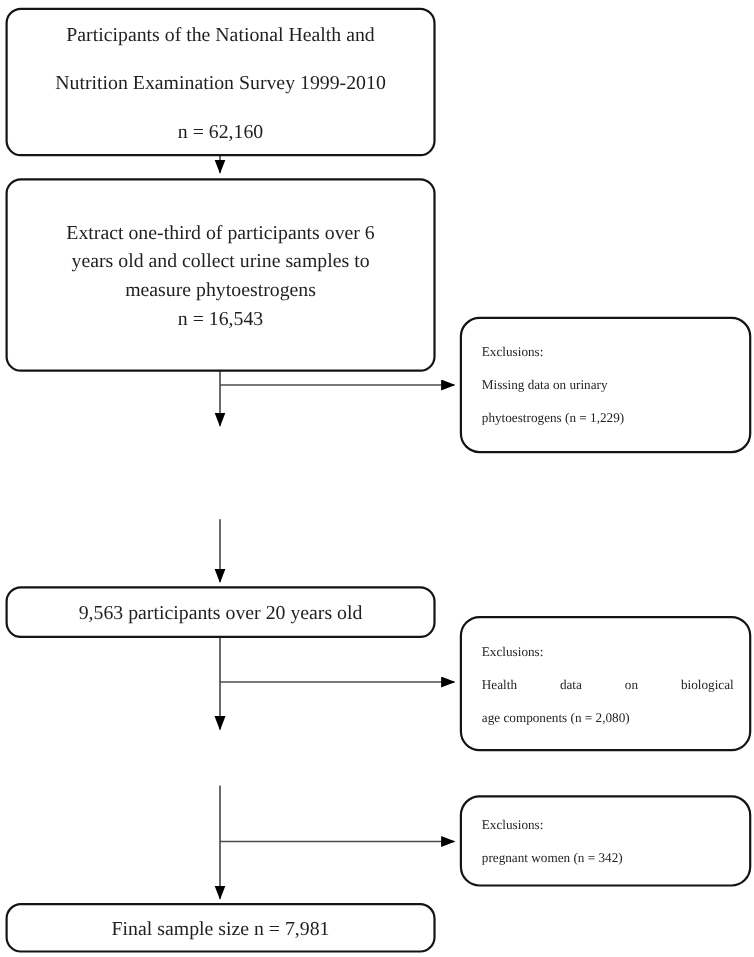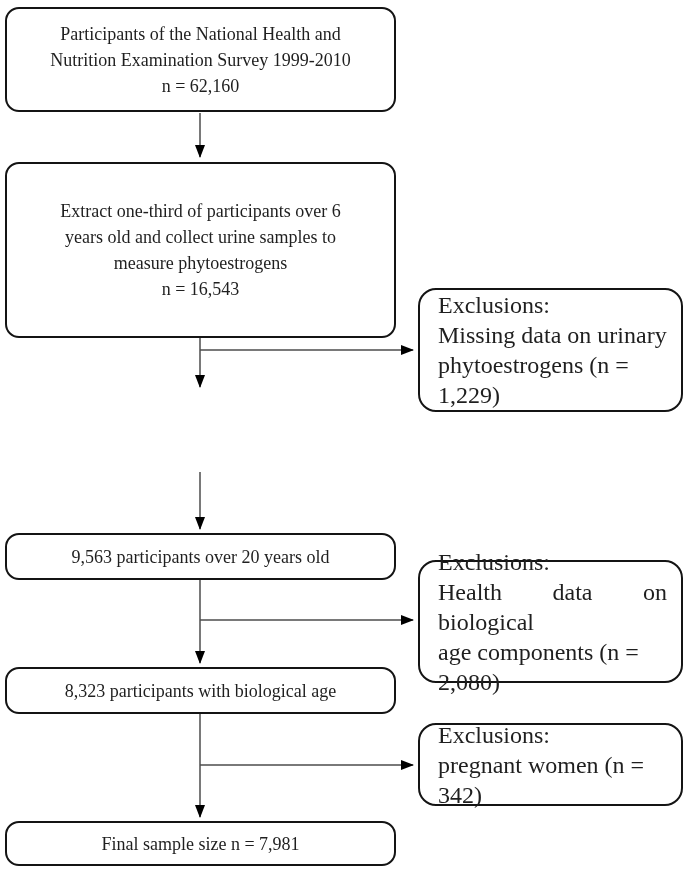--- a/index.html
+++ b/index.html
@@ -47,29 +47,29 @@
     align-items: flex-start;
     text-align: left;
     padding: 6px 14px 6px 18px;
   }
   .main .tline {
     font-size: 18px;
     line-height: 26px;
     white-space: nowrap;
   }
   .excl .tline {
-    font-size: 24px;
+    font-size: 12px;
     line-height: 30px;
     width: 100%;
   }
   .excl .tline.justify {
     text-align: justify;
     text-align-last: justify;
   }
-  .b1 { top: 7px;   height: 105px; }
+  .b1 { top: 7px;   height: 135px; gap: 18px; }
   .b2 { top: 162px; height: 176px; }
   .b3 { top: 392px; height: 80px;  }
   .b4 { top: 533px; height: 47px;  }
   .b5 { top: 667px; height: 47px;  }
   .b6 { top: 821px; height: 45px;  }
   .e1 { top: 288px; height: 124px; }
   .e2 { top: 560px; height: 123px; }
   .e3 { top: 723px; height: 83px;  }
   .connectors line {
     stroke: #4d4d4d;
@@ -120,23 +120,20 @@
   <div class="box main b4">
     <div class="tline">9,563 participants over 20 years old</div>
   </div>
 
   <div class="box excl e2">
     <div class="tline">Exclusions:</div>
     <div class="tline justify">Health data on biological</div>
     <div class="tline">age components (n = 2,080)</div>
   </div>
 
-  <div class="box main b5">
-    <div class="tline">8,323 participants with biological age</div>
-  </div>
 
   <div class="box excl e3">
     <div class="tline">Exclusions:</div>
     <div class="tline">pregnant women (n = 342)</div>
   </div>
 
   <div class="box main b6">
     <div class="tline">Final sample size n = 7,981</div>
   </div>
 

